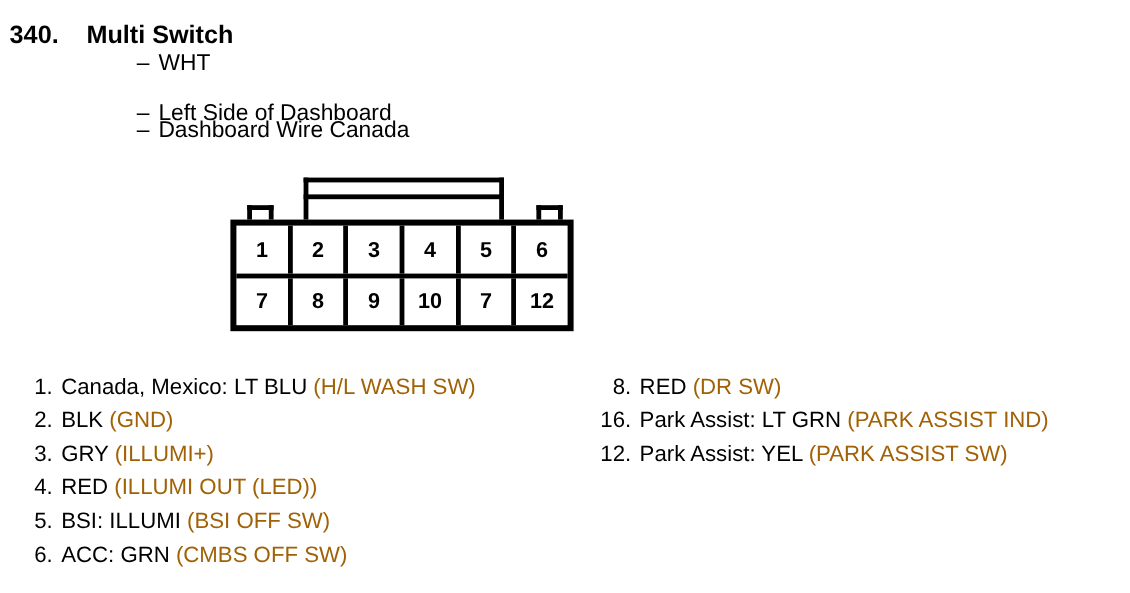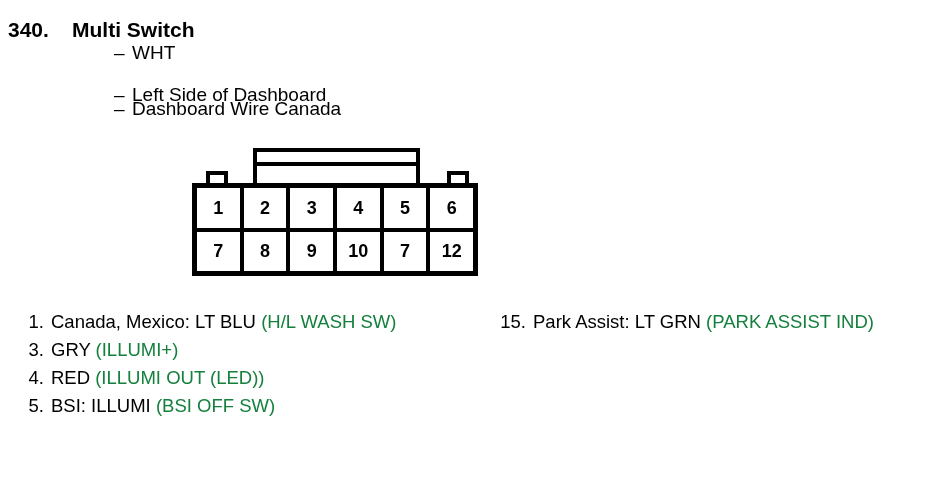--- a/index.html
+++ b/index.html
@@ -110,21 +110,21 @@
     white-space:nowrap;
     line-height:28px;
   }
   .pl-num{
     display:inline-block;
     width:30px;
     text-align:right;
     margin-right:7px;
   }
   .pl-desc{display:inline;}
-  .sig{color:#15803d;}
+  .sig{color:#a16207;}
 </style>
 </head>
 <body>
 
 <div id="header">
   <div class="title-row">
     <span class="title-num">340.</span><span class="title-name">Multi Switch</span>
   </div>
 
   <div class="attr-line" id="attr0">
@@ -164,29 +164,41 @@
   </div>
 </div>
 
 <div id="pinlist">
 
   <div class="col col-left">
     <div class="pl-item">
       <span class="pl-num">1.</span><span class="pl-desc">Canada, Mexico: LT BLU </span><span class="sig">(H/L WASH SW)</span>
     </div>
     <div class="pl-item">
+      <span class="pl-num">2.</span><span class="pl-desc">BLK </span><span class="sig">(GND)</span>
+    </div>
+    <div class="pl-item">
       <span class="pl-num">3.</span><span class="pl-desc">GRY </span><span class="sig">(ILLUMI+)</span>
     </div>
     <div class="pl-item">
       <span class="pl-num">4.</span><span class="pl-desc">RED </span><span class="sig">(ILLUMI OUT (LED))</span>
     </div>
     <div class="pl-item">
       <span class="pl-num">5.</span><span class="pl-desc">BSI: ILLUMI  </span><span class="sig">(BSI OFF SW)</span>
     </div>
+    <div class="pl-item">
+      <span class="pl-num">6.</span><span class="pl-desc">ACC: GRN </span><span class="sig">(CMBS OFF SW)</span>
+    </div>
   </div>
 
   <div class="col col-right">
     <div class="pl-item">
-      <span class="pl-num">15.</span><span class="pl-desc">Park Assist: LT GRN </span><span class="sig">(PARK ASSIST IND)</span>
+      <span class="pl-num">8.</span><span class="pl-desc">RED </span><span class="sig">(DR SW)</span>
+    </div>
+    <div class="pl-item">
+      <span class="pl-num">16.</span><span class="pl-desc">Park Assist: LT GRN </span><span class="sig">(PARK ASSIST IND)</span>
+    </div>
+    <div class="pl-item">
+      <span class="pl-num">12.</span><span class="pl-desc">Park Assist: YEL </span><span class="sig">(PARK ASSIST SW)</span>
     </div>
   </div>
 
 </div>
 
 </body></html>

